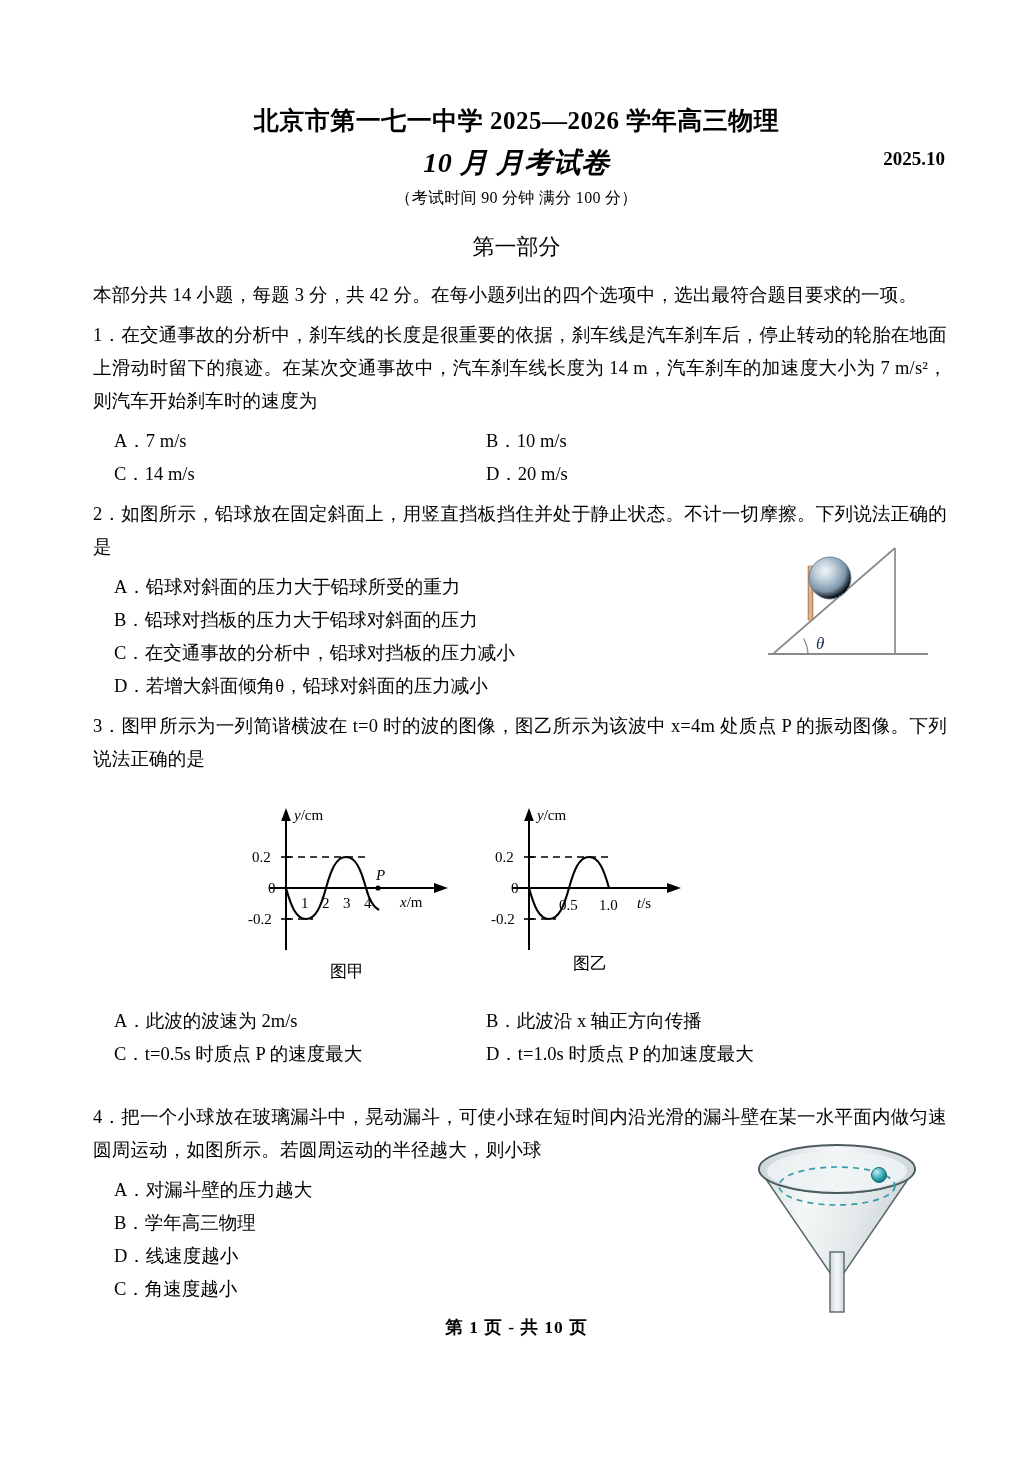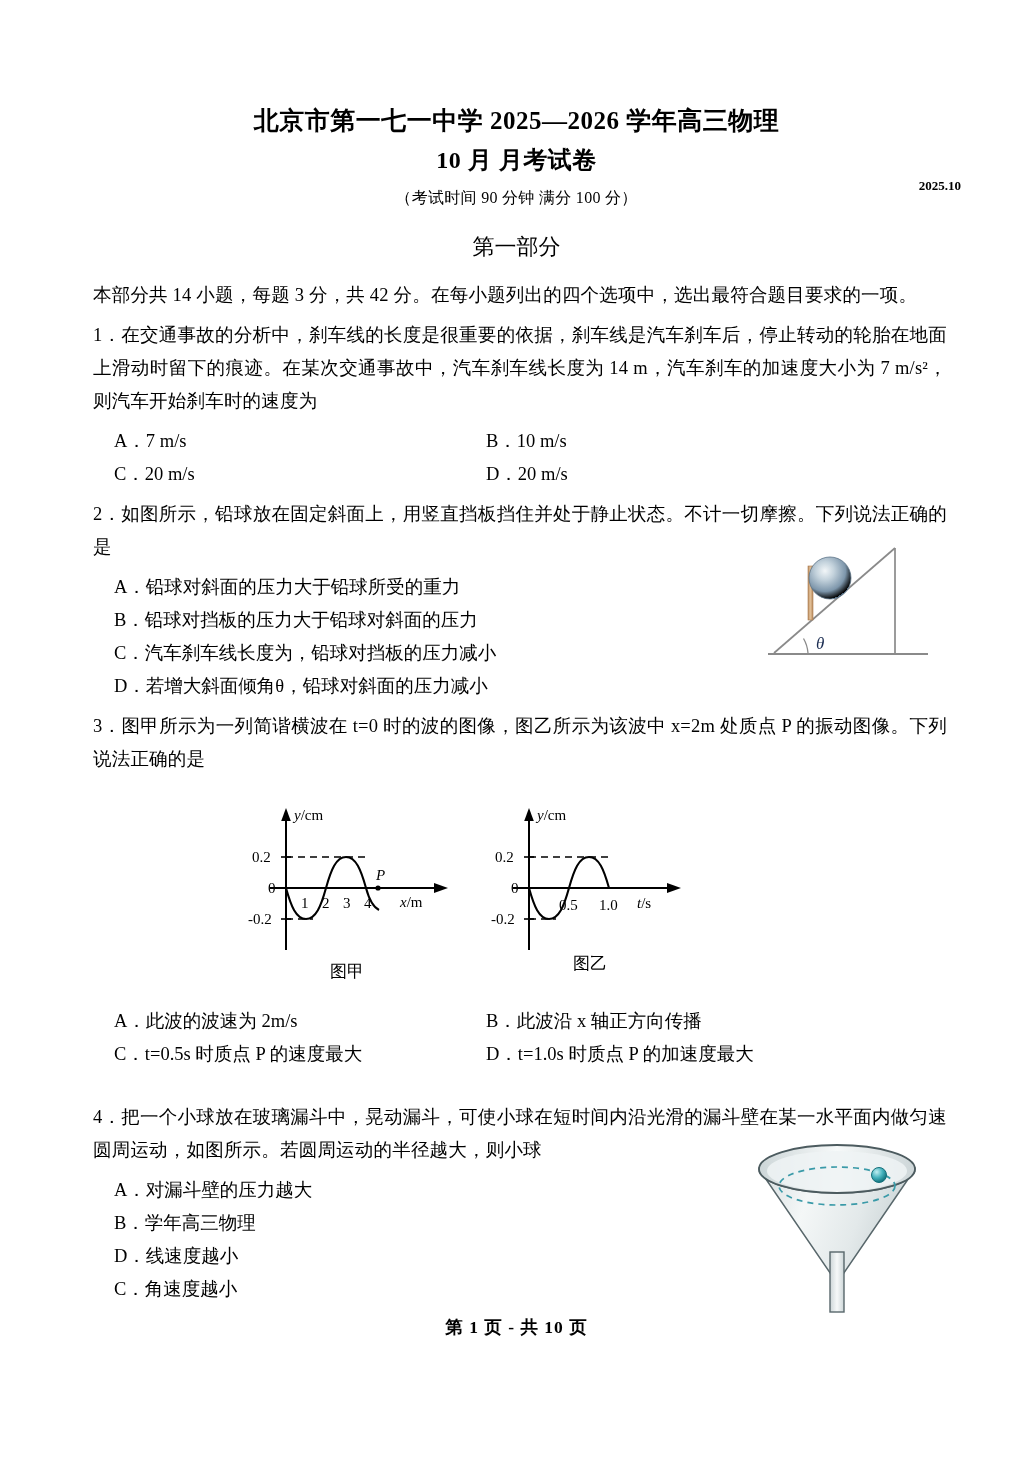--- a/index.html
+++ b/index.html
@@ -39,31 +39,31 @@
     position: relative;
     width: 1033px;
     height: 38px;
     margin-top: 6px;
   }
   .title-line2 {
     position: absolute;
     left: 0; top: 0;
     width: 1033px;
     text-align: center;
-    font-size: 24px;
+    font-size: 28px;
     font-weight: bold;
     letter-spacing: 0.5px;
+    font-style: italic;
   }
   .exam-date {
     position: absolute;
-    right: 72px; top: 4px;
-    font-size: 13px;
+    right: 88px; top: 4px;
+    font-size: 19px;
     font-weight: bold;
     font-family: "Liberation Serif", serif;
-    margin-top: 30px;
   }
   .subtitle {
     margin-top: 6px;
     font-size: 16px;
     letter-spacing: 0.3px;
   }
   .part-title {
     position: absolute;
     left: 0; top: 232px;
     width: 1033px;
@@ -157,31 +157,31 @@
   <div class="content">
 
     <p class="para">本部分共 14 小题，每题 3 分，共 42 分。在每小题列出的四个选项中，选出最符合题目要求的一项。</p>
 
     <p class="para q">1．在交通事故的分析中，刹车线的长度是很重要的依据，刹车线是汽车刹车后，停止转动的轮胎在地面上滑动时留下的痕迹。在某次交通事故中，汽车刹车线长度为 14 m，汽车刹车的加速度大小为 7 m/s²，则汽车开始刹车时的速度为</p>
     <div class="opt-row">
       <div class="opt-col-a">A．7 m/s</div>
       <div class="opt-col-b">B．10 m/s</div>
     </div>
     <div class="opt-row">
-      <div class="opt-col-a">C．20 m/s</div>
+      <div class="opt-col-a">C．14 m/s</div>
       <div class="opt-col-b">D．20 m/s</div>
     </div>
 
     <p class="para q">2．如图所示，铅球放在固定斜面上，用竖直挡板挡住并处于静止状态。不计一切摩擦。下列说法正确的是</p>
     <div class="opt-single">A．铅球对斜面的压力大于铅球所受的重力</div>
     <div class="opt-single">B．铅球对挡板的压力大于铅球对斜面的压力</div>
-    <div class="opt-single">C．汽车刹车线长度为，铅球对挡板的压力减小</div>
+    <div class="opt-single">C．在交通事故的分析中，铅球对挡板的压力减小</div>
     <div class="opt-single">D．若增大斜面倾角θ，铅球对斜面的压力减小</div>
 
-    <p class="para q">3．图甲所示为一列简谐横波在 t=0 时的波的图像，图乙所示为该波中 x=2m 处质点 P 的振动图像。下列说法正确的是</p>
+    <p class="para q">3．图甲所示为一列简谐横波在 t=0 时的波的图像，图乙所示为该波中 x=4m 处质点 P 的振动图像。下列说法正确的是</p>
 
     <div style="height:222px"></div>
 
     <div class="opt-row">
       <div class="opt-col-a">A．此波的波速为 2m/s</div>
       <div class="opt-col-b">B．此波沿 x 轴正方向传播</div>
     </div>
     <div class="opt-row">
       <div class="opt-col-a">C．t=0.5s 时质点 P 的速度最大</div>
       <div class="opt-col-b">D．t=1.0s 时质点 P 的加速度最大</div>

